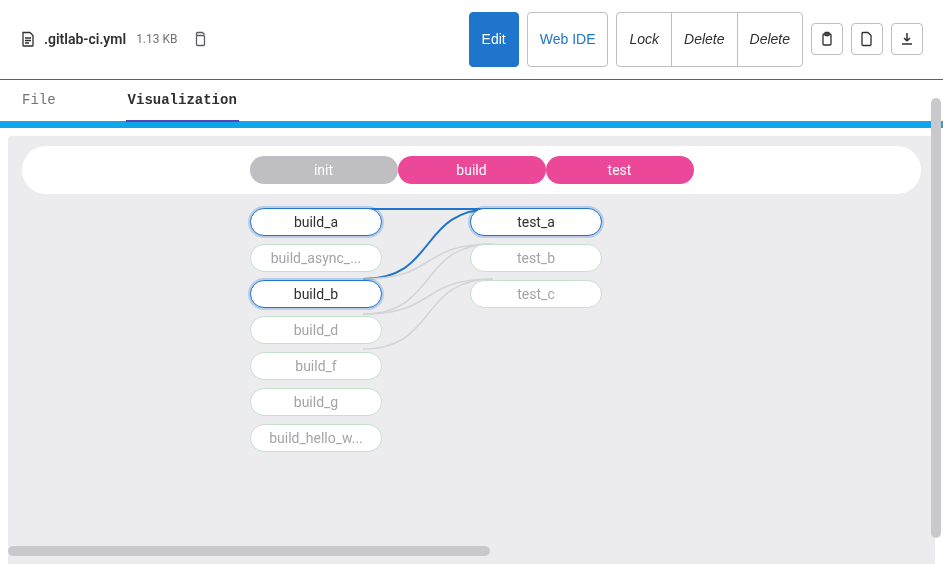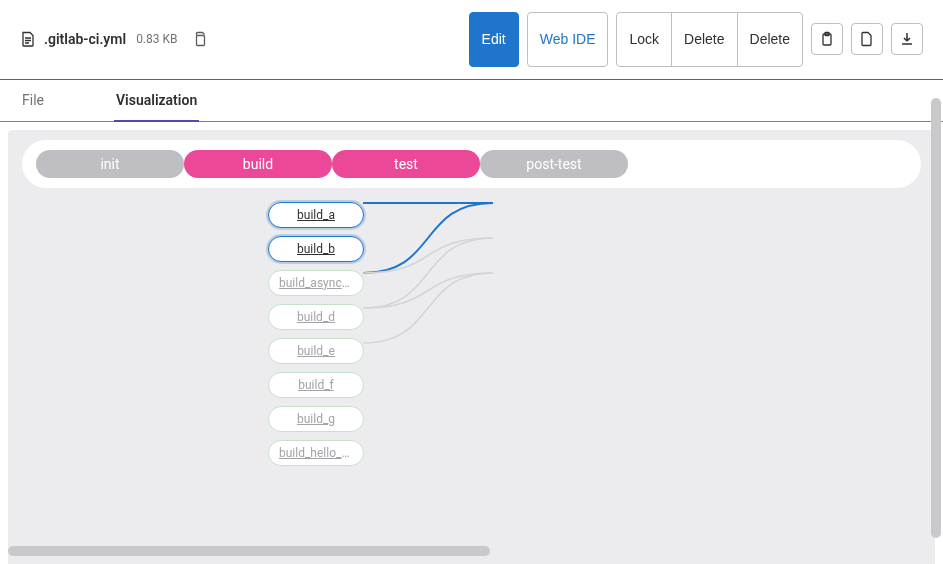--- a/index.html
+++ b/index.html
@@ -31,33 +31,34 @@
       border: 1px solid #bfbfc3;
       background: #fff;
       font-size: 14px;
       cursor: pointer;
       color: #303030;
       line-height: 1.2;
     }
     .btn-primary { background: #1f75cb; border-color: #1f75cb; color: #fff; }
     .btn-link { color: #1f75cb; }
     .btn-group { display: flex; }
-    .btn-group .btn { border-radius: 0; margin-left: -1px; }
+    .btn-group .btn { border-radius: 0; margin-left: -1px; font-style: italic; }
     .btn-group .btn:first-child { border-radius: 4px 0 0 4px; margin-left: 0; }
     .btn-group .btn:last-child { border-radius: 0 4px 4px 0; text-align: center; }
     .icon-btn {
       width: 32px; height: 32px;
       display: flex; align-items: center; justify-content: center;
       padding: 0;
     }
     .tabs {
       display: flex;
       padding: 0 20px;
-      border-bottom: 1px solid #0ea5e9;
+      border-bottom: 7px solid #0ea5e9;
       gap: 20px;
+      font-family: Liberation Mono, monospace;
     }
     .tab {
       padding: 12px 2px;
       cursor: pointer;
       color: #737278;
       font-size: 14px;
       border-bottom: 2px solid transparent;
       margin-bottom: -1px;
     }
     .tab.active {
@@ -73,53 +74,52 @@
       height: 440px;
       overflow: hidden;
       position: relative;
     }
     .stages-row {
       background: #fff;
       border-radius: 24px;
       margin: 10px 14px 0 14px;
       padding: 10px 14px;
       display: flex;
-      justify-content: flex-start;
+      justify-content: center;
     }
     .stage-pill {
       width: 148px;
       padding: 6px 0;
       text-align: center;
       border-radius: 14px;
       font-size: 14px;
       font-weight: 400;
       color: #fff;
     }
     .stage-pill.inactive { background: #bfbfc3; }
     .stage-pill.active { background: #ec4899; }
     .jobs-area {
       position: relative;
       padding: 14px 14px 0 14px;
       display: flex;
       gap: 72px;
     }
     .stage-col { width: 148px; display: flex; flex-direction: column; gap: 8px; position: relative; z-index: 2; }
     .job {
-      width: 96px;
+      width: 132px;
       margin: 0 auto;
       padding: 5px 10px;
       text-align: center;
       border-radius: 16px;
-      font-size: 12px;
+      font-size: 14px;
       background: #fff;
       cursor: pointer;
       white-space: nowrap;
       overflow: hidden;
       text-overflow: ellipsis;
-      text-decoration: underline;
     }
     .job.faded {
       color: #a4a3a8;
       border: 1px solid #c5e1cb;
     }
     .job.highlight {
       color: #303030;
       border: 1px solid #1f75cb;
       box-shadow: 0 0 0 2px rgba(31,117,203,0.25);
     }
@@ -161,21 +161,21 @@
   </style>
 </head>
 <body>
 
 <div class="header">
   <svg class="file-icon" viewBox="0 0 16 16" fill="none" stroke="#303030" stroke-width="1.3">
     <path d="M3 1.5h7l3 3v10a.5.5 0 0 1-.5.5h-9a.5.5 0 0 1-.5-.5v-12.5z"></path>
     <path d="M5 7h6M5 9.5h6M5 12h4"></path>
   </svg>
   <span class="filename">.gitlab-ci.yml</span>
-  <span class="filesize">0.83 KB</span>
+  <span class="filesize">1.13 KB</span>
   <svg class="copy-icon" viewBox="0 0 16 16" fill="none" stroke="#5c5c60" stroke-width="1.3">
     <rect x="4.5" y="4.5" width="8" height="10" rx="1"></rect>
     <path d="M4.5 4.5v-2a1 1 0 0 1 1-1h5l2 2"></path>
   </svg>
   <div class="spacer"></div>
   <button class="btn btn-primary">Edit</button>
   <button class="btn btn-link">Web IDE</button>
   <div class="btn-group">
     <button class="btn">Lock</button>
     <button class="btn">Delete</button>
@@ -202,21 +202,20 @@
 <div class="tabs">
   <div class="tab">File</div>
   <div class="tab active">Visualization</div>
 </div>
 
 <div class="viz-container">
   <div class="stages-row">
     <div class="stage-pill inactive">init</div>
     <div class="stage-pill active">build</div>
     <div class="stage-pill active">test</div>
-    <div class="stage-pill inactive">post-test</div>
   </div>
 
   <div class="jobs-area">
     <svg class="links" width="900" height="400">
 
       <path d="M 355 15 C 420 15, 420 15, 485 15" stroke="#1f75cb" stroke-width="2" fill="none"></path>
 
       <path d="M 355 85 C 430 85, 410 15, 485 15" stroke="#1f75cb" stroke-width="2" fill="none"></path>
 
       <path d="M 355 85 C 430 85, 410 50, 485 50" stroke="#d4d4d8" stroke-width="1.5" fill="none"></path>
@@ -225,29 +224,33 @@
 
       <path d="M 355 120 C 430 120, 410 85, 485 85" stroke="#d4d4d8" stroke-width="1.5" fill="none"></path>
 
       <path d="M 355 155 C 430 155, 410 85, 485 85" stroke="#d4d4d8" stroke-width="1.5" fill="none"></path>
     </svg>
 
     <div class="stage-col"></div>
 
     <div class="stage-col">
       <div class="job highlight">build_a</div>
+      <div class="job faded">build_async_...</div>
       <div class="job highlight">build_b</div>
-      <div class="job faded">build_async_...</div>
       <div class="job faded">build_d</div>
-      <div class="job faded">build_e</div>
       <div class="job faded">build_f</div>
       <div class="job faded">build_g</div>
       <div class="job faded">build_hello_w...</div>
     </div>
 
+    <div class="stage-col">
+      <div class="job highlight">test_a</div>
+      <div class="job faded">test_b</div>
+      <div class="job faded">test_c</div>
+    </div>
 
     <div class="stage-col"></div>
   </div>
 </div>
 
 <div class="h-scroll">
   <div class="h-scroll-thumb"></div>
 </div>
 <div class="v-scroll">
   <div class="v-scroll-thumb"></div>

